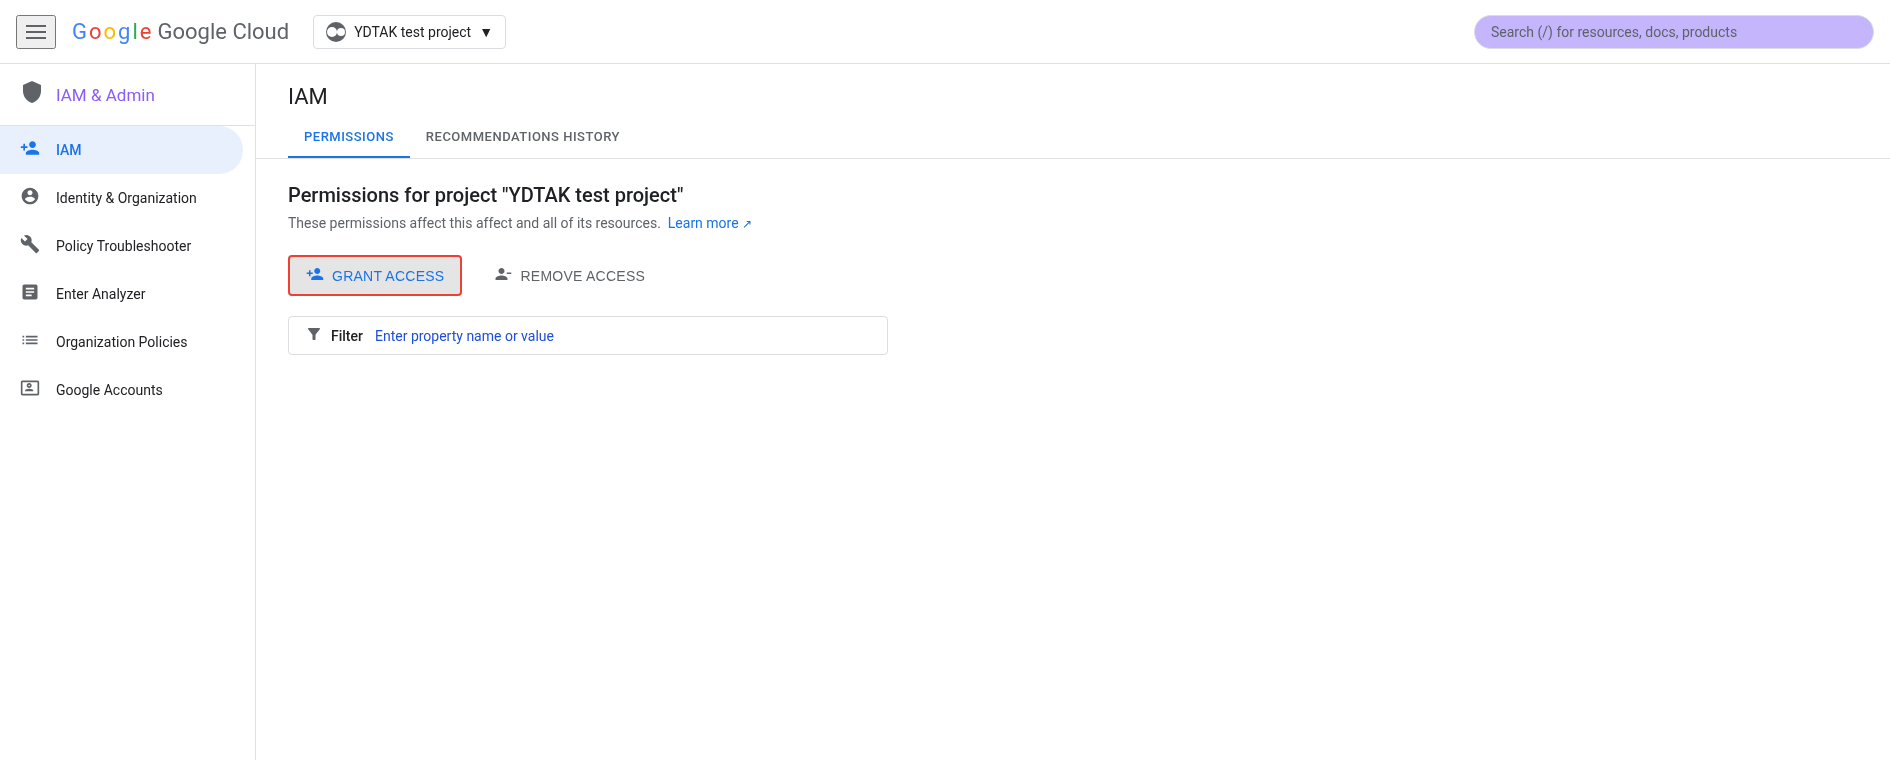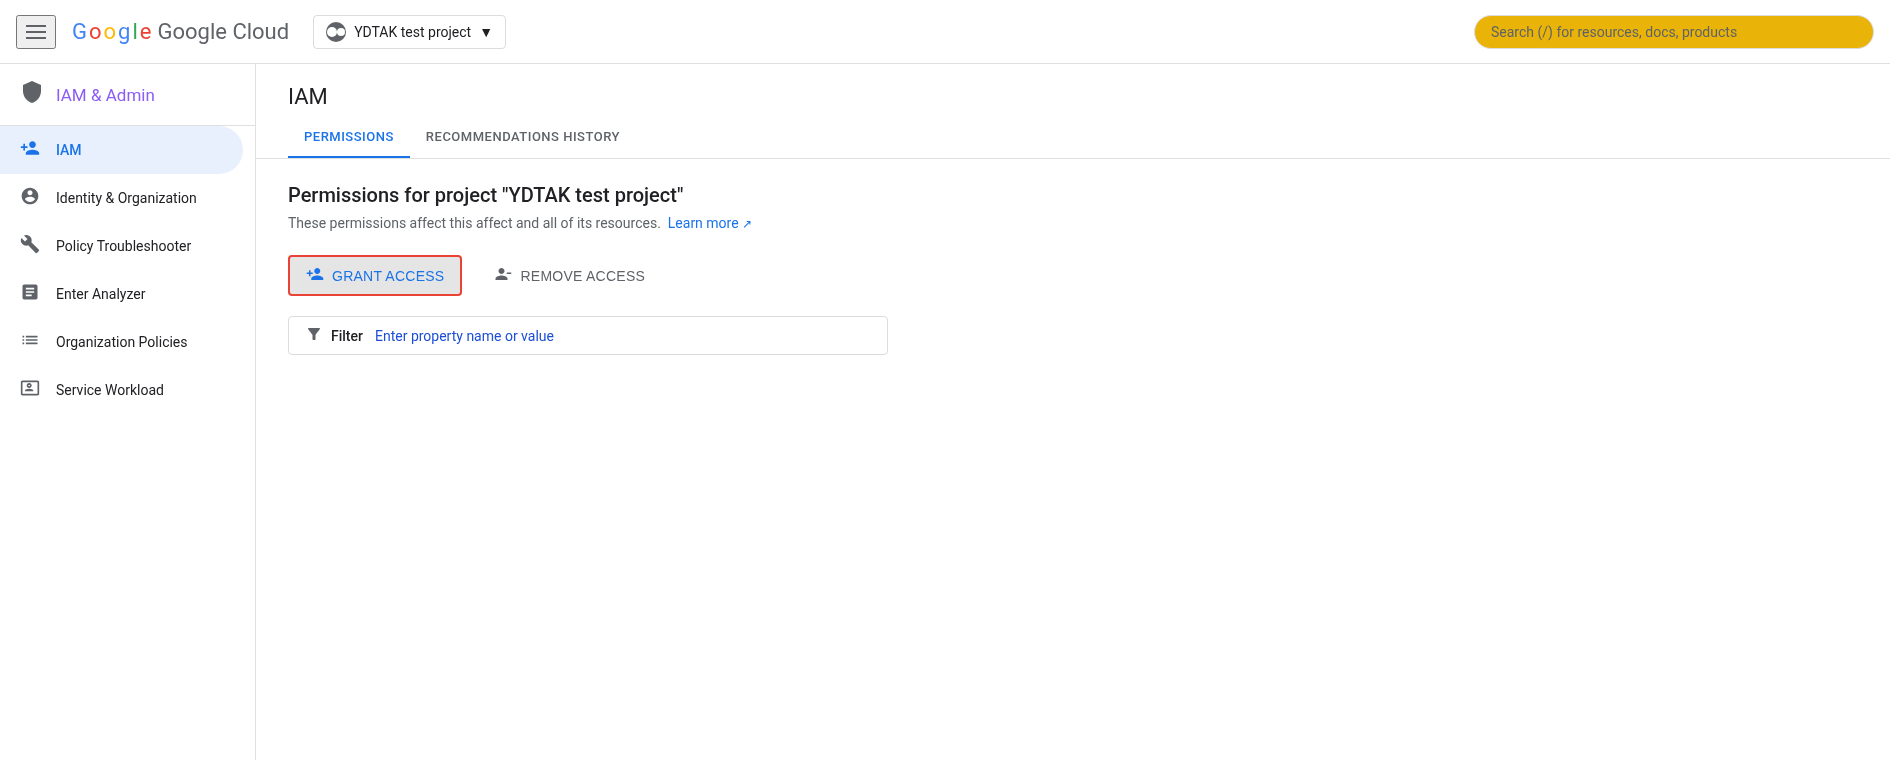--- a/index.html
+++ b/index.html
@@ -44,21 +44,21 @@
     .search-bar {
       margin-left: auto;
       display: flex;
       align-items: center;
       border: 1px solid #dadce0;
       border-radius: 24px;
       padding: 8px 16px;
       width: 400px;
       font-size: 14px;
       color: #5f6368;
-      background: #eab308;
+      background: #c4b5fd;
     }
 
     
     .main-layout {
       display: flex;
       height: calc(760px - 64px);
     }
 
     
     .sidebar {
@@ -306,21 +306,21 @@
       </span>
       <span>Organization Policies</span>
     </div>
 
     <div class="sidebar-item">
       <span class="sidebar-icon">
         <svg width="20" height="20" viewBox="0 0 24 24" fill="#5f6368">
           <path d="M21 3H3c-1.1 0-2 .9-2 2v14c0 1.1.9 2 2 2h18c1.1 0 2-.9 2-2V5c0-1.1-.9-2-2-2zm0 16H3V5h18v14zm-10-7c1.65 0 3-1.35 3-3s-1.35-3-3-3-3 1.35-3 3 1.35 3 3 3zm0-4c.55 0 1 .45 1 1s-.45 1-1 1-1-.45-1-1 .45-1 1-1zm5 8H6v-.75C6 13.9 8.69 13 11 13s5 .9 5 2.25V16zm-7.9-.75c.45-.41 1.37-.75 2.9-.75s2.45.34 2.9.75H8.1z"></path>
         </svg>
       </span>
-      <span>Service Workload</span>
+      <span>Google Accounts</span>
     </div>
 
   </aside>
 
   <main class="content-area">
     <div class="content-header">IAM</div>
 
     <div class="tabs">
       <div class="tab active">PERMISSIONS</div>
       <div class="tab">RECOMMENDATIONS HISTORY</div>

